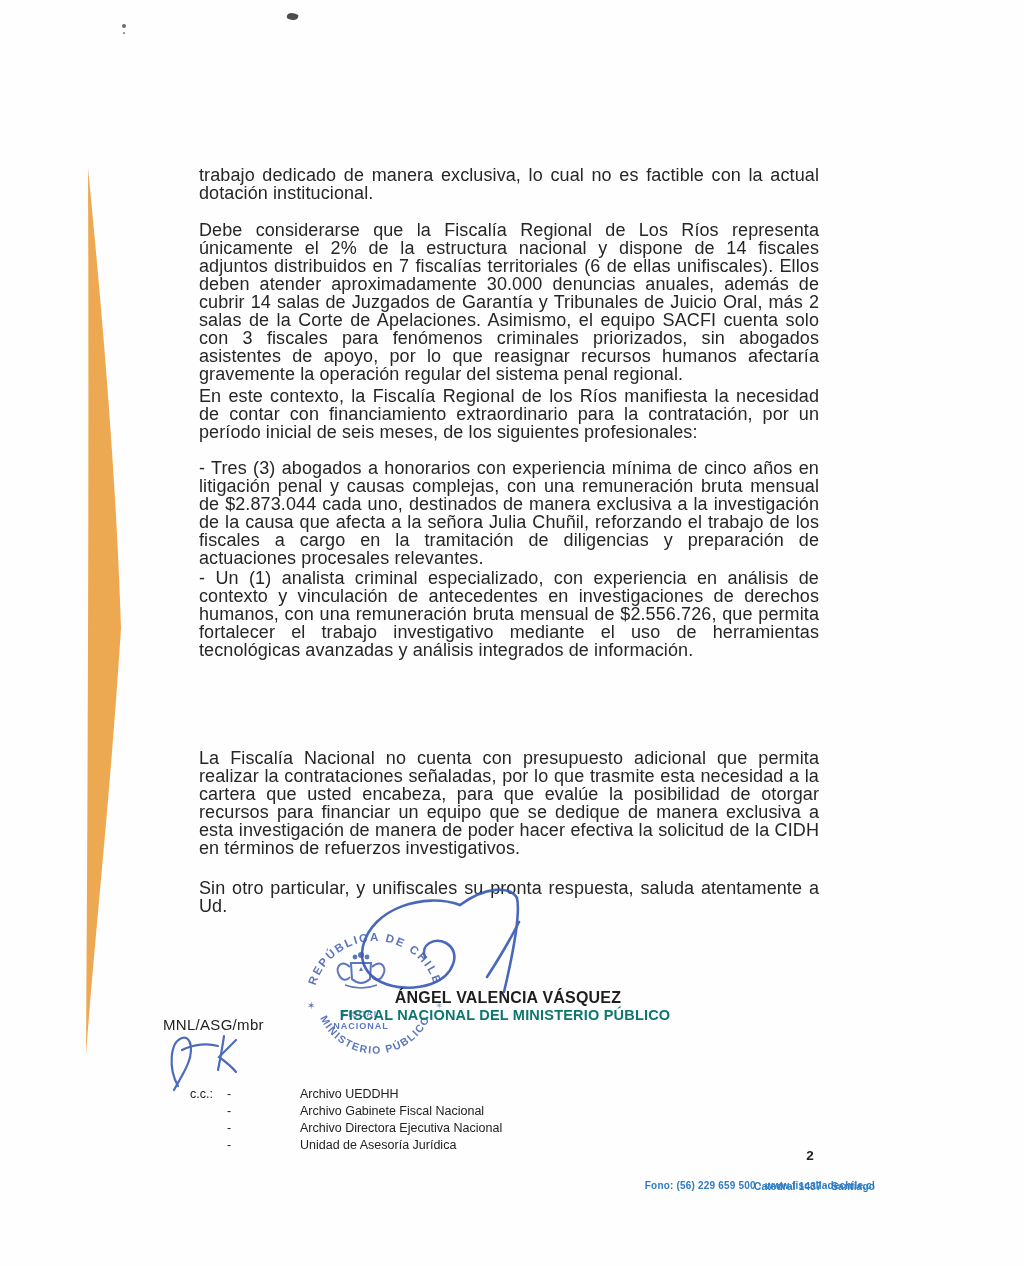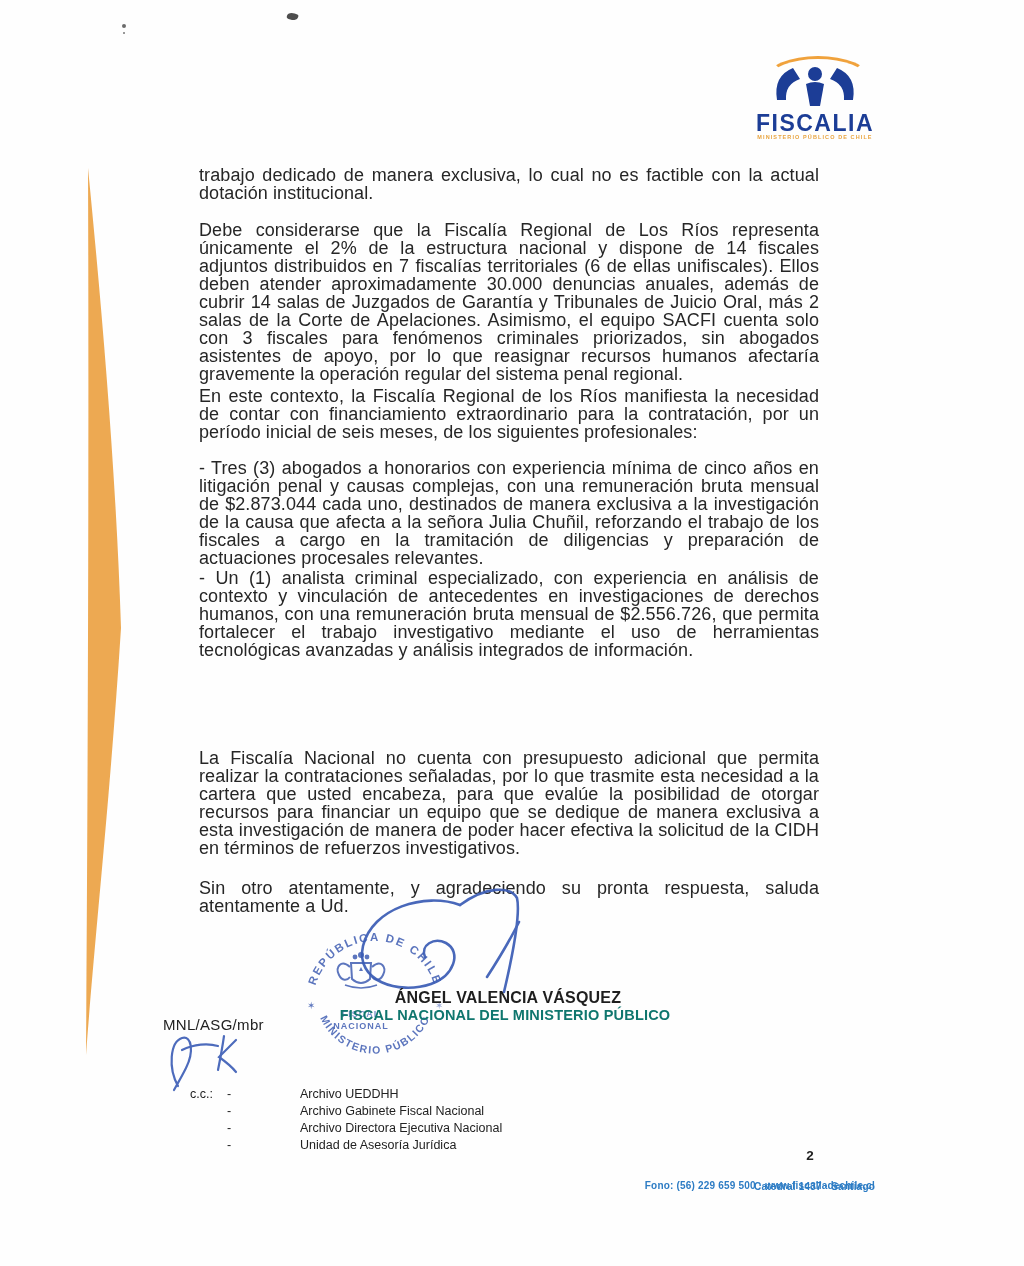--- a/index.html
+++ b/index.html
@@ -92,41 +92,28 @@
 
 <div class="page">
 
   <div class="speck1"></div>
   <div class="speck2"></div>
 
   <svg class="streak" width="140" height="1100" viewBox="0 0 140 1100">
     <path d="M 88 168 C 89 420, 88 760, 86 1055 C 94 945, 110 800, 121 628 C 116 470, 101 300, 88 168 Z" fill="#eca243" opacity="0.92"></path>
   </svg>
 
-  <div class="logo">
-    <div class="logo-arc"></div>
-    <svg width="84" height="52" viewBox="0 0 84 52" style="position:absolute;left:38px;top:9px;">
-      <g fill="#1c3d96">
-        <circle cx="42" cy="12" r="7"></circle>
-        <path d="M33 22 Q42 18 51 22 L47 44 L37 44 Z"></path>
-        <path d="M4 38 Q0 14 20 6 L27 17 Q12 22 13 38 Z"></path>
-        <path d="M80 38 Q84 14 64 6 L57 17 Q72 22 71 38 Z"></path>
-      </g>
-    </svg>
-    <div class="logo-word">FISCALIA</div>
-    <div class="logo-sub">MINISTERIO PÚBLICO DE CHILE</div>
-  </div>
 
   <p class="para" style="top:148px;">trabajo dedicado de manera exclusiva, lo cual no es factible con la actual dotación institucional.</p>
   <p class="para" style="top:203px;">Debe considerarse que la Fiscalía Regional de Los Ríos representa únicamente el 2% de la estructura nacional y dispone de 14 fiscales adjuntos distribuidos en 7 fiscalías territoriales (6 de ellas unifiscales). Ellos deben atender aproximadamente 30.000 denuncias anuales, además de cubrir 14 salas de Juzgados de Garantía y Tribunales de Juicio Oral, más 2 salas de la Corte de Apelaciones. Asimismo, el equipo SACFI cuenta solo con 3 fiscales para fenómenos criminales priorizados, sin abogados asistentes de apoyo, por lo que reasignar recursos humanos afectaría gravemente la operación regular del sistema penal regional.</p>
   <p class="para" style="top:369px;">En este contexto, la Fiscalía Regional de los Ríos manifiesta la necesidad de contar con financiamiento extraordinario para la contratación, por un período inicial de seis meses, de los siguientes profesionales:</p>
   <p class="para" style="top:441px;">- Tres (3) abogados a honorarios con experiencia mínima de cinco años en litigación penal y causas complejas, con una remuneración bruta mensual de $2.873.044 cada uno, destinados de manera exclusiva a la investigación de la causa que afecta a la señora Julia Chuñil, reforzando el trabajo de los fiscales a cargo en la tramitación de diligencias y preparación de actuaciones procesales relevantes.</p>
   <p class="para" style="top:551px;">- Un (1) analista criminal especializado, con experiencia en análisis de contexto y vinculación de antecedentes en investigaciones de derechos humanos, con una remuneración bruta mensual de $2.556.726, que permita fortalecer el trabajo investigativo mediante el uso de herramientas tecnológicas avanzadas y análisis integrados de información.</p>
   <p class="para" style="top:731px;">La Fiscalía Nacional no cuenta con presupuesto adicional que permita realizar la contrataciones señaladas, por lo que trasmite esta necesidad a la cartera que usted encabeza, para que evalúe la posibilidad de otorgar recursos para financiar un equipo que se dedique de manera exclusiva a esta investigación de manera de poder hacer efectiva la solicitud de la CIDH en términos de refuerzos investigativos.</p>
-  <p class="para" style="top:861px;">Sin otro atentamente, y agradeciendo su pronta respuesta, saluda atentamente a Ud.</p>
+  <p class="para" style="top:861px;">Sin otro particular, y unifiscales su pronta respuesta, saluda atentamente a Ud.</p>
 
   <svg width="170" height="170" viewBox="-85 -85 170 170" style="position:absolute;left:290px;top:910px;opacity:.88;">
     <defs>
       <path id="arcTop" d="M -62 8 A 62 62 0 0 1 62 8"></path>
       <path id="arcBot" d="M -58 14 A 60 60 0 0 0 58 14"></path>
     </defs>
     <g fill="#4663b5" font-family="Liberation Sans, sans-serif">
       <text font-size="11.5" font-weight="bold" letter-spacing="2">
         <textPath href="#arcTop" startOffset="50%" text-anchor="middle">REPÚBLICA DE CHILE</textPath>
       </text>

